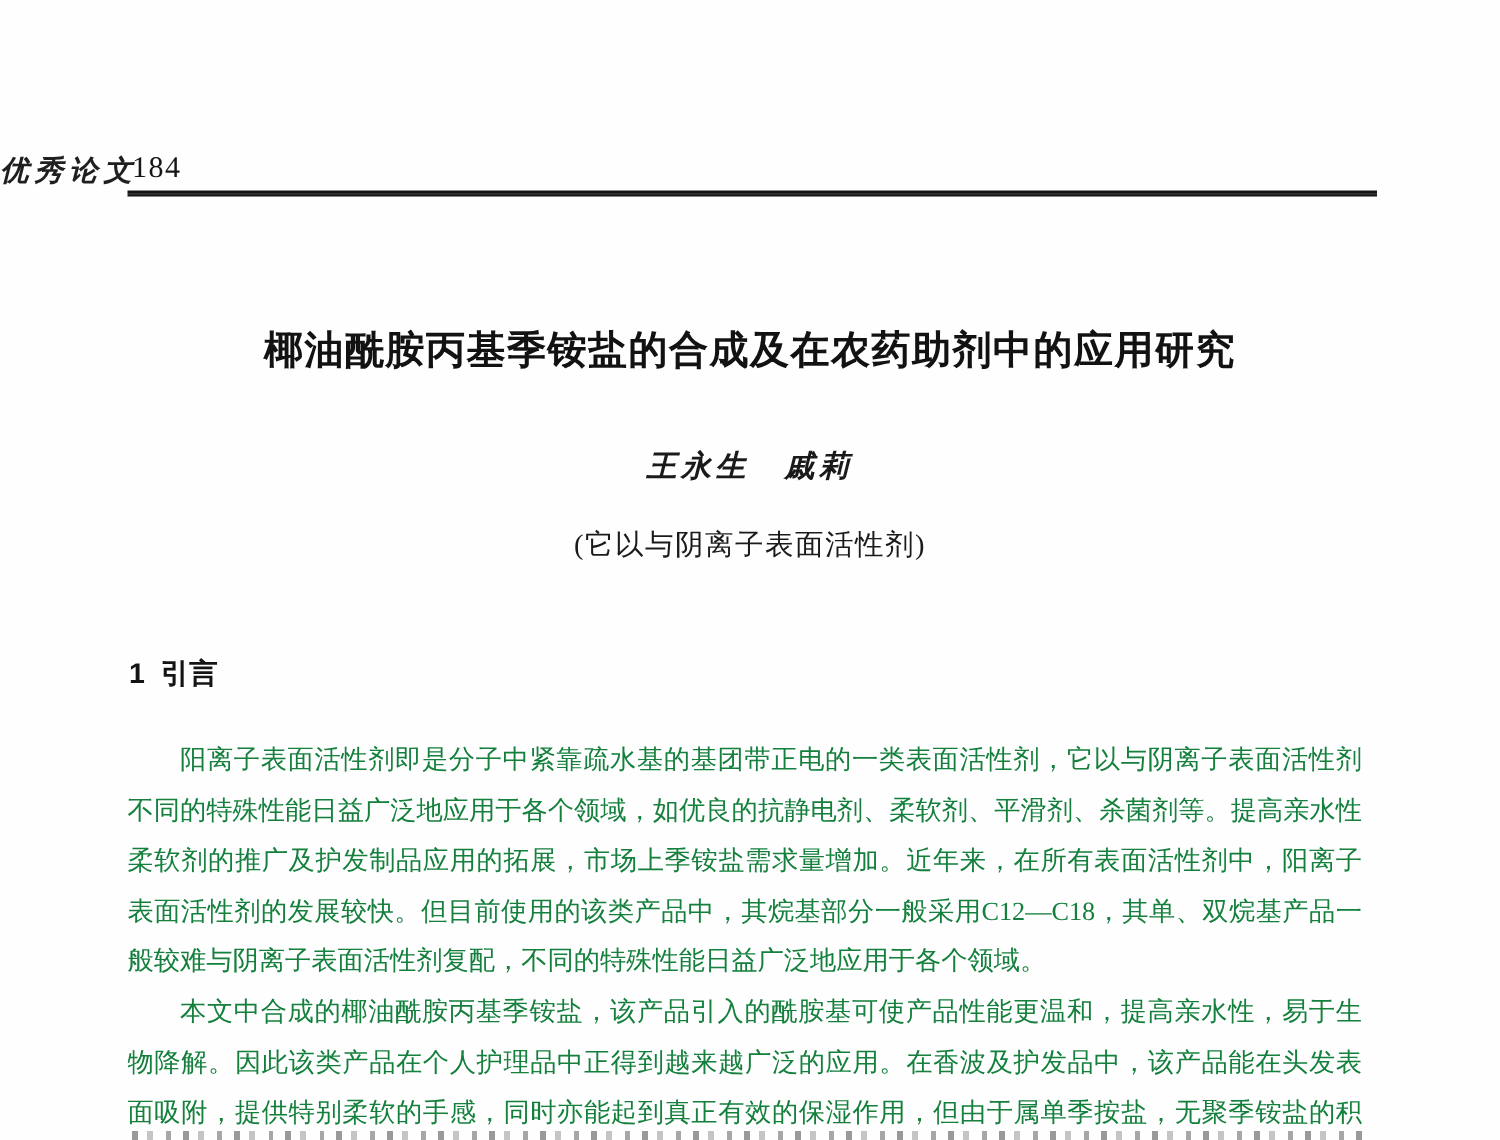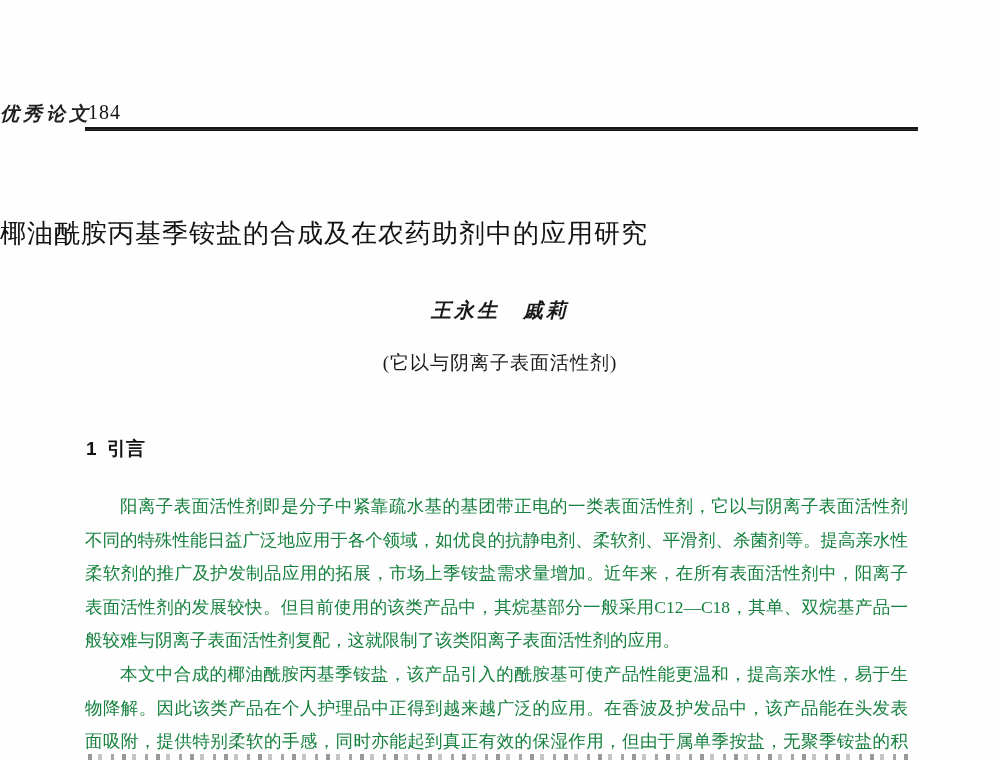--- a/index.html
+++ b/index.html
@@ -46,22 +46,23 @@
     height: 4px;
     background: linear-gradient(180deg, #141414 0 2px, #2e2e2e 2px 3px, #111 3px 4px);
   }
 
   
   .article-title {
     position: absolute;
     left: 0;
     top: 216px;
     width: 100%;
+    text-align: center;
     font-family: "Liberation Sans", "DejaVu Sans", sans-serif;
-    font-weight: normal;
+    font-weight: bold;
     font-size: 26px;
     letter-spacing: 1px;
     color: #121212;
   }
   .authors {
     position: absolute;
     left: 0;
     top: 297px;
     width: 100%;
     text-align: center;
@@ -149,21 +150,21 @@
   <div class="authors">王永生　戚莉</div>
   <div class="affiliation">(它以与阴离子表面活性剂)</div>
 
   <div class="section-heading">1  引言</div>
 
   <div class="para para-1">
     <div class="text-line indent">阳离子表面活性剂即是分子中紧靠疏水基的基团带正电的一类表面活性剂，它以与阴离子表面活性剂</div>
     <div class="text-line">不同的特殊性能日益广泛地应用于各个领域，如优良的抗静电剂、柔软剂、平滑剂、杀菌剂等。提高亲水性</div>
     <div class="text-line">柔软剂的推广及护发制品应用的拓展，市场上季铵盐需求量增加。近年来，在所有表面活性剂中，阳离子</div>
     <div class="text-line">表面活性剂的发展较快。但目前使用的该类产品中，其烷基部分一般采用C12—C18，其单、双烷基产品一</div>
-    <div class="text-line short">般较难与阴离子表面活性剂复配，这就限制了该类阳离子表面活性剂的应用。</div>
+    <div class="text-line short">般较难与阴离子表面活性剂复配，不同的特殊性能日益广泛地应用于各个领域。</div>
   </div>
 
   <div class="para para-2">
     <div class="text-line indent">本文中合成的椰油酰胺丙基季铵盐，该产品引入的酰胺基可使产品性能更温和，提高亲水性，易于生</div>
     <div class="text-line">物降解。因此该类产品在个人护理品中正得到越来越广泛的应用。在香波及护发品中，该产品能在头发表</div>
     <div class="text-line">面吸附，提供特别柔软的手感，同时亦能起到真正有效的保湿作用，但由于属单季按盐，无聚季铵盐的积</div>
   </div>
 
   <div class="clipped-text-row"></div>
 

